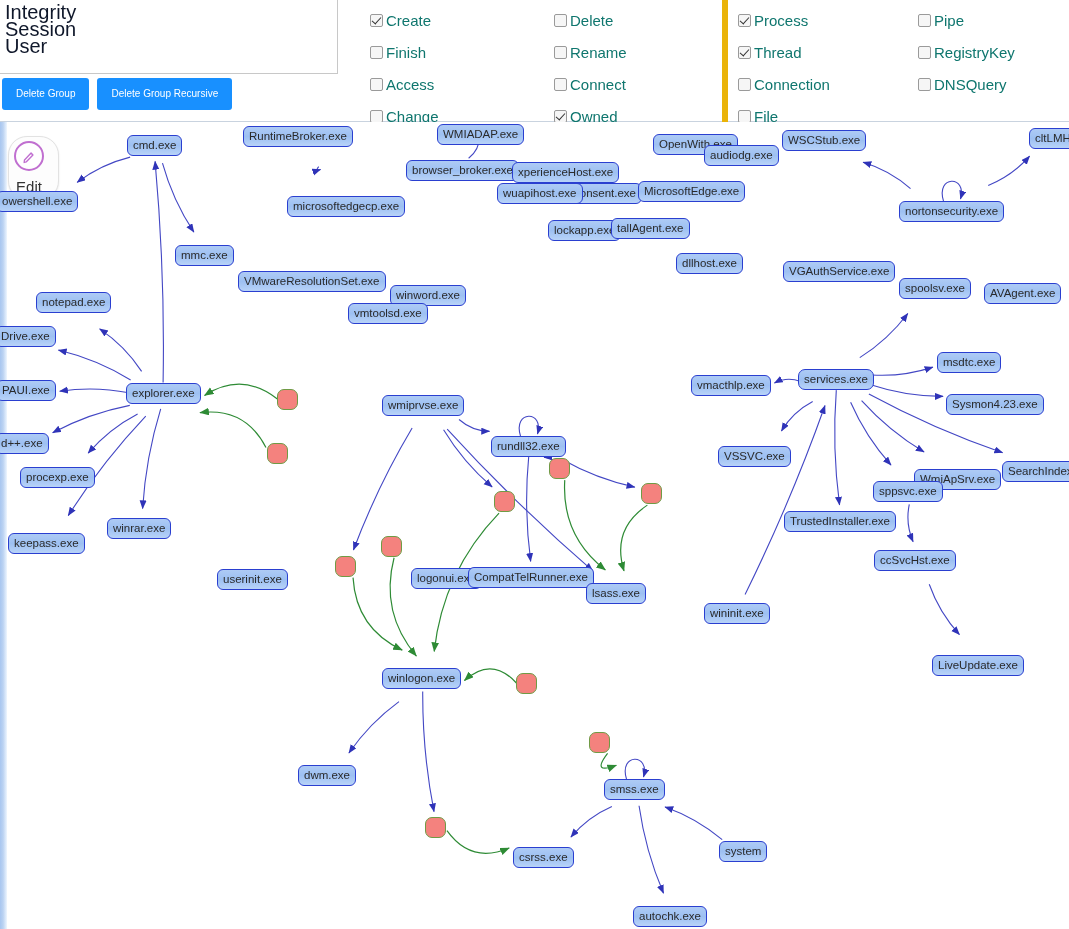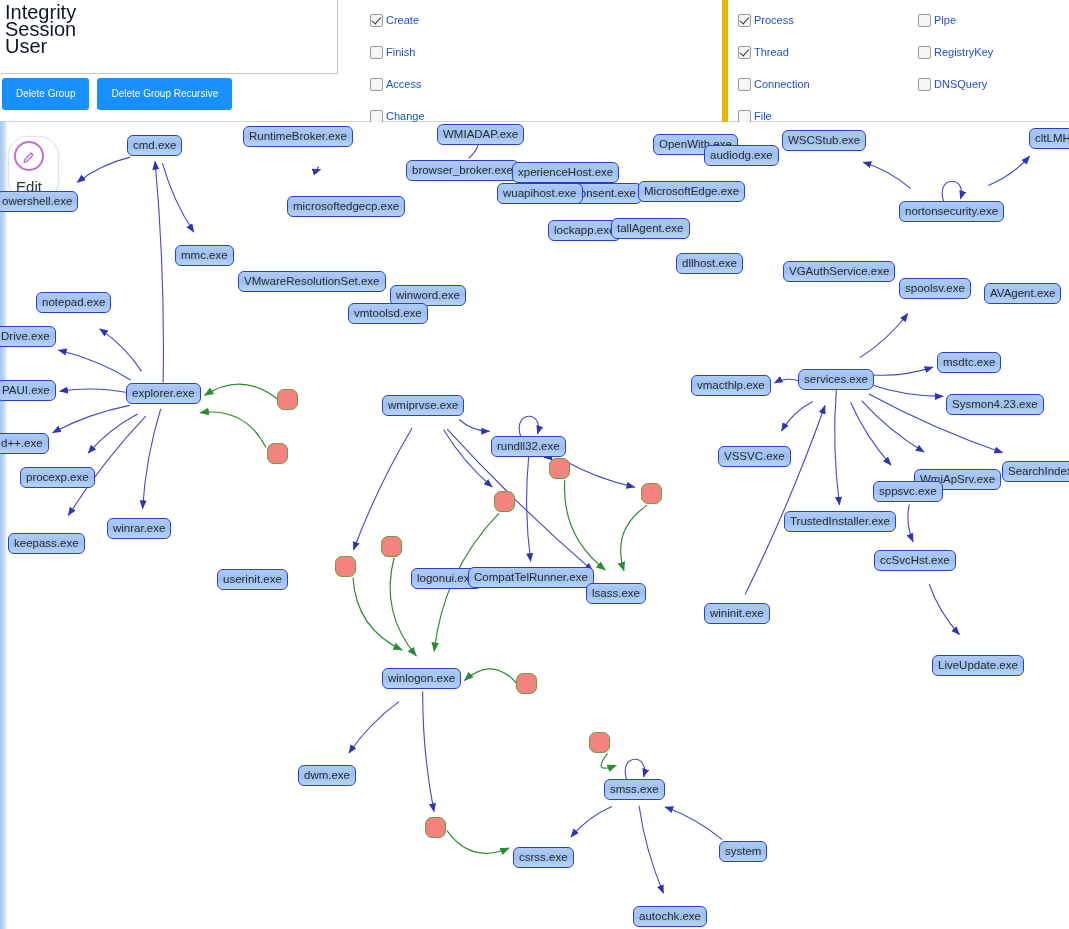--- a/index.html
+++ b/index.html
@@ -55,21 +55,21 @@
   .cb-box{
     width:13px;height:13px;box-sizing:border-box;
     border:1px solid #9a9a9a;background:#f6f6f6;border-radius:2px;
     margin-right:3px;flex:0 0 auto;position:relative;cursor:pointer;
   }
   .cb-box.checked:after{
     content:"";position:absolute;left:3px;top:0px;
     width:4px;height:8px;border:solid #333;border-width:0 1.7px 1.7px 0;
     transform:rotate(42deg);
   }
-  .cb-label{font-size:11px;color:#1d4ed8;cursor:pointer;}
+  .cb-label{font-size:15px;color:#0f766e;cursor:pointer;}
 
   
   #graph{
     position:absolute;left:0;top:122px;width:1069px;height:807px;
     background:#ffffff;overflow:hidden;
   }
   #edge-layer{position:absolute;left:0;top:0;width:1069px;height:807px;}
 
   
   #left-rail{
@@ -134,20 +134,38 @@
           <span class="cb-box"></span>
           <span class="cb-label">Finish</span>
         </div>
         <div class="cb-row">
           <span class="cb-box"></span>
           <span class="cb-label">Access</span>
         </div>
         <div class="cb-row">
           <span class="cb-box"></span>
           <span class="cb-label">Change</span>
+        </div>
+      </div>
+    <div class="cb-col" id="cb-col-b">
+        <div class="cb-row">
+          <span class="cb-box"></span>
+          <span class="cb-label">Delete</span>
+        </div>
+        <div class="cb-row">
+          <span class="cb-box"></span>
+          <span class="cb-label">Rename</span>
+        </div>
+        <div class="cb-row">
+          <span class="cb-box"></span>
+          <span class="cb-label">Connect</span>
+        </div>
+        <div class="cb-row">
+          <span class="cb-box checked"></span>
+          <span class="cb-label">Owned</span>
         </div>
       </div>
     <div class="cb-col" id="cb-col-c">
         <div class="cb-row">
           <span class="cb-box checked"></span>
           <span class="cb-label">Process</span>
         </div>
         <div class="cb-row">
           <span class="cb-box checked"></span>
           <span class="cb-label">Thread</span>

